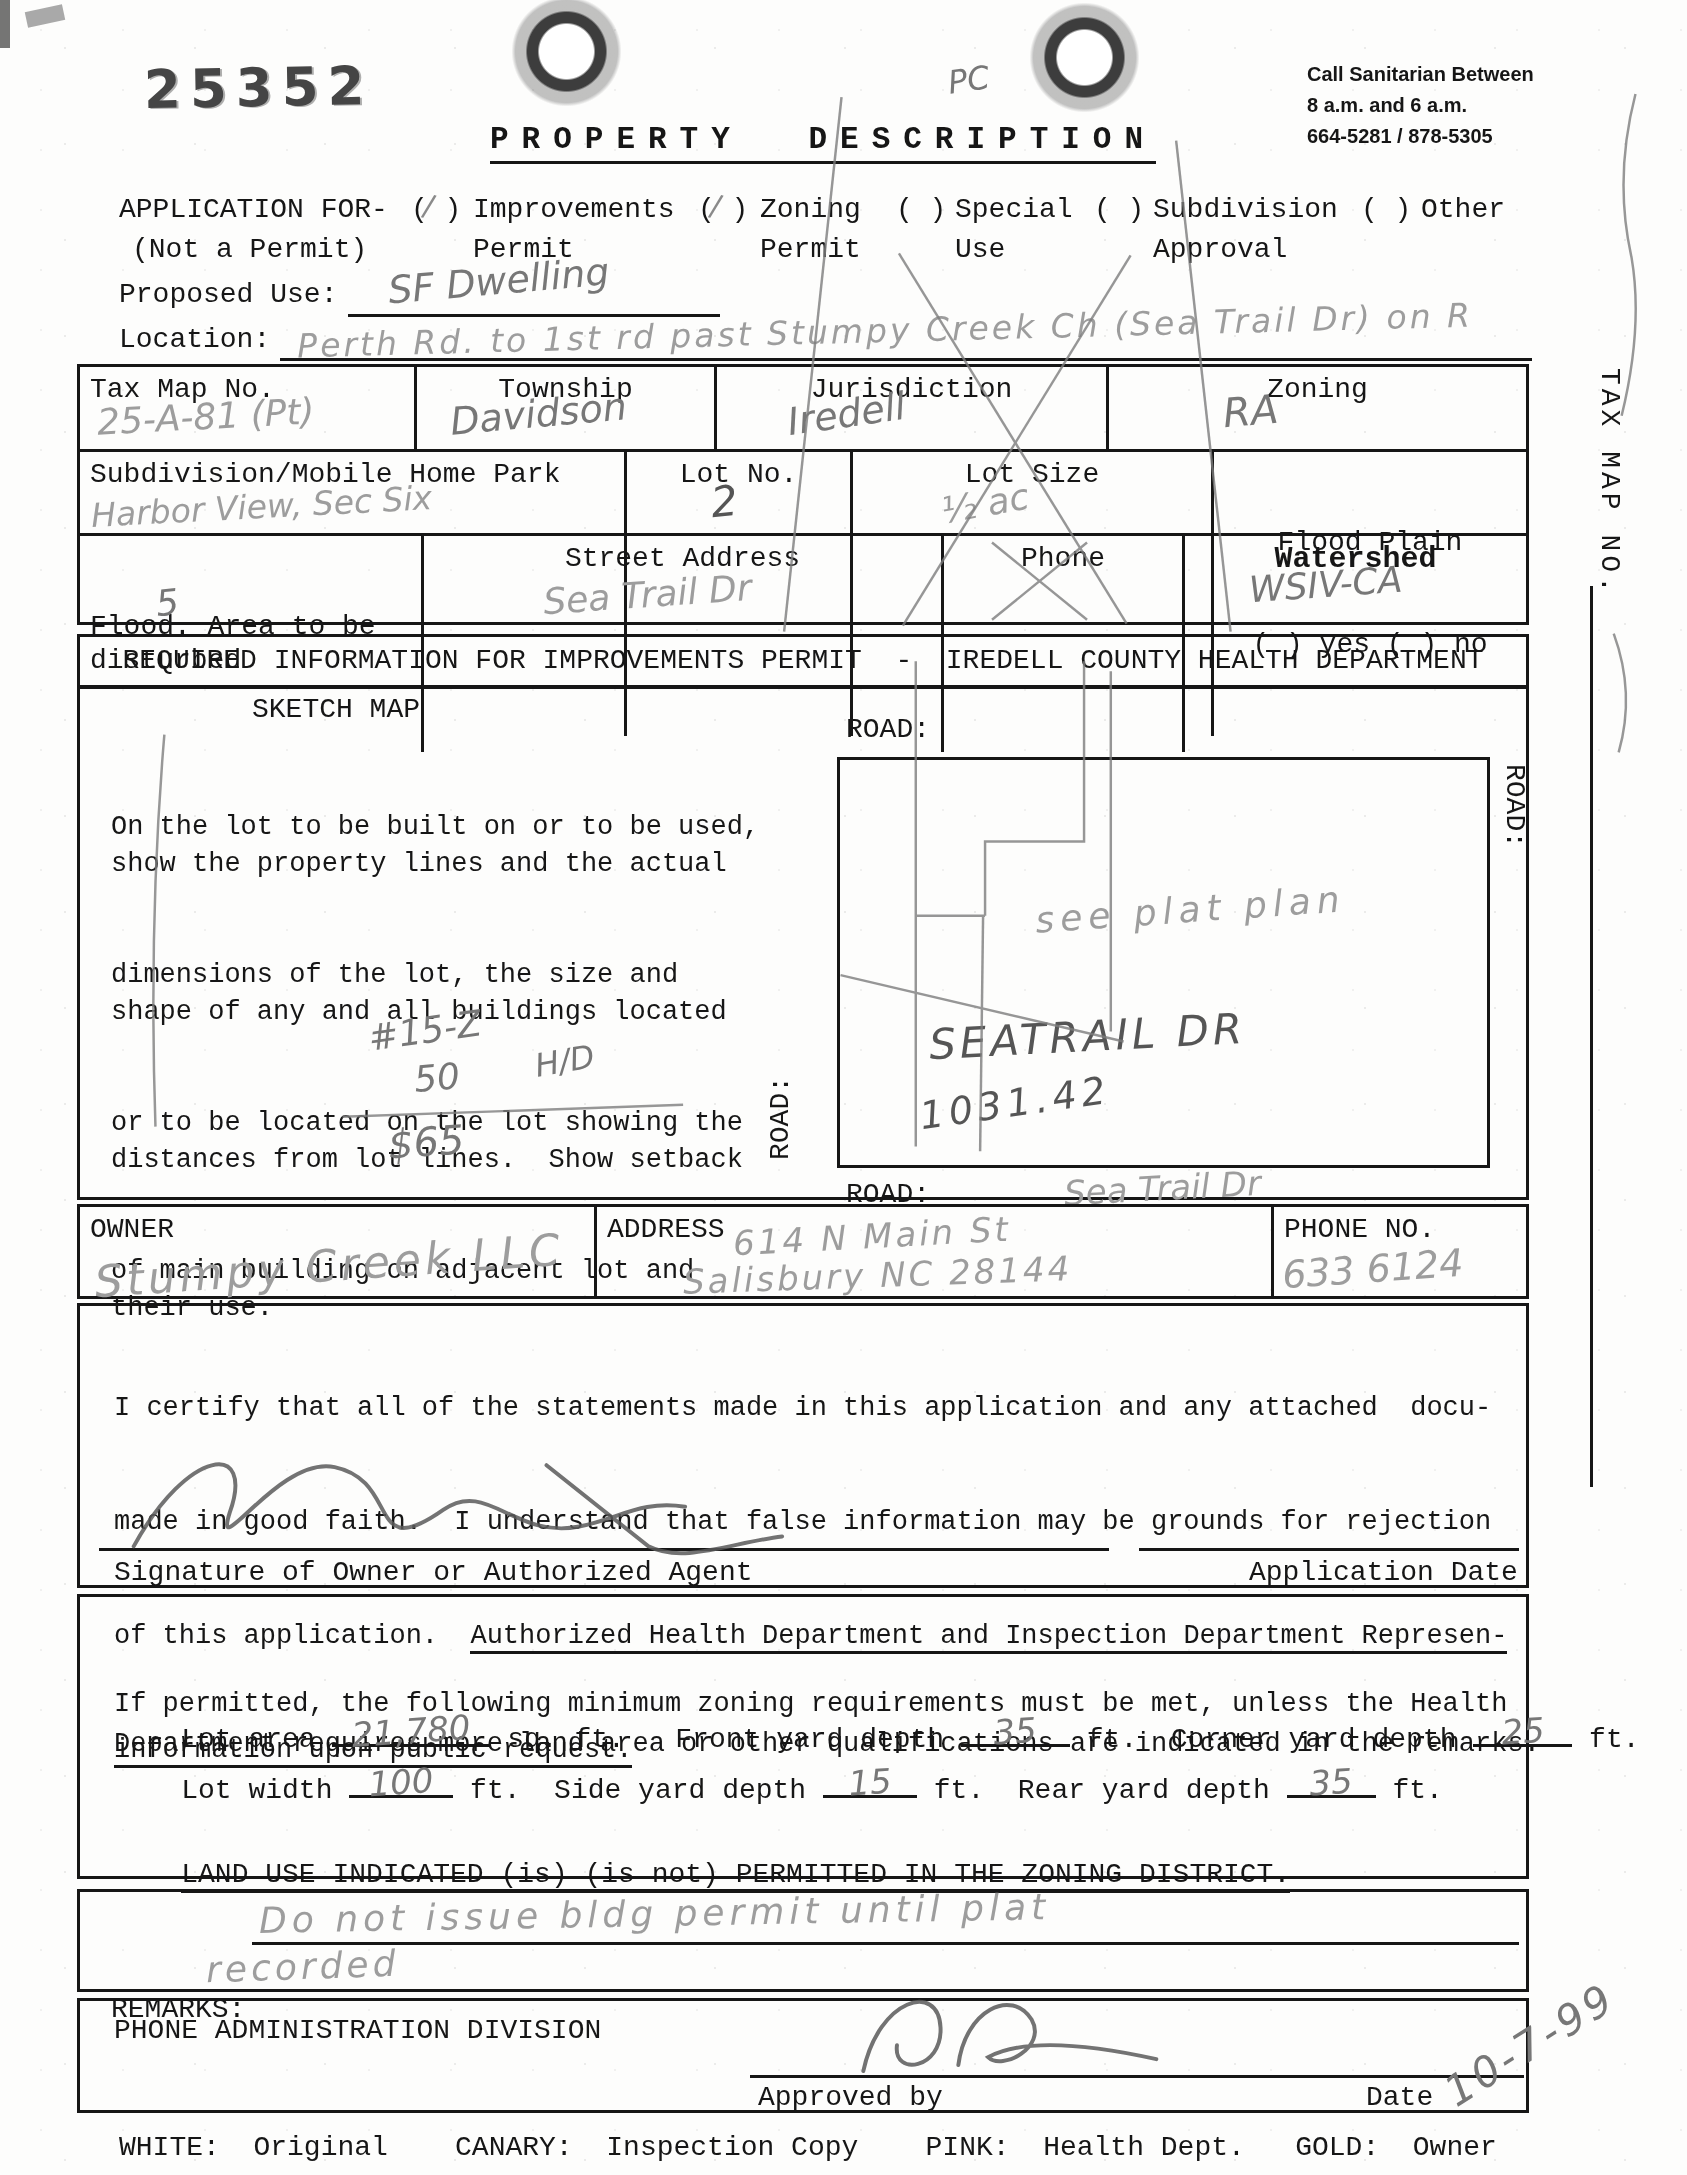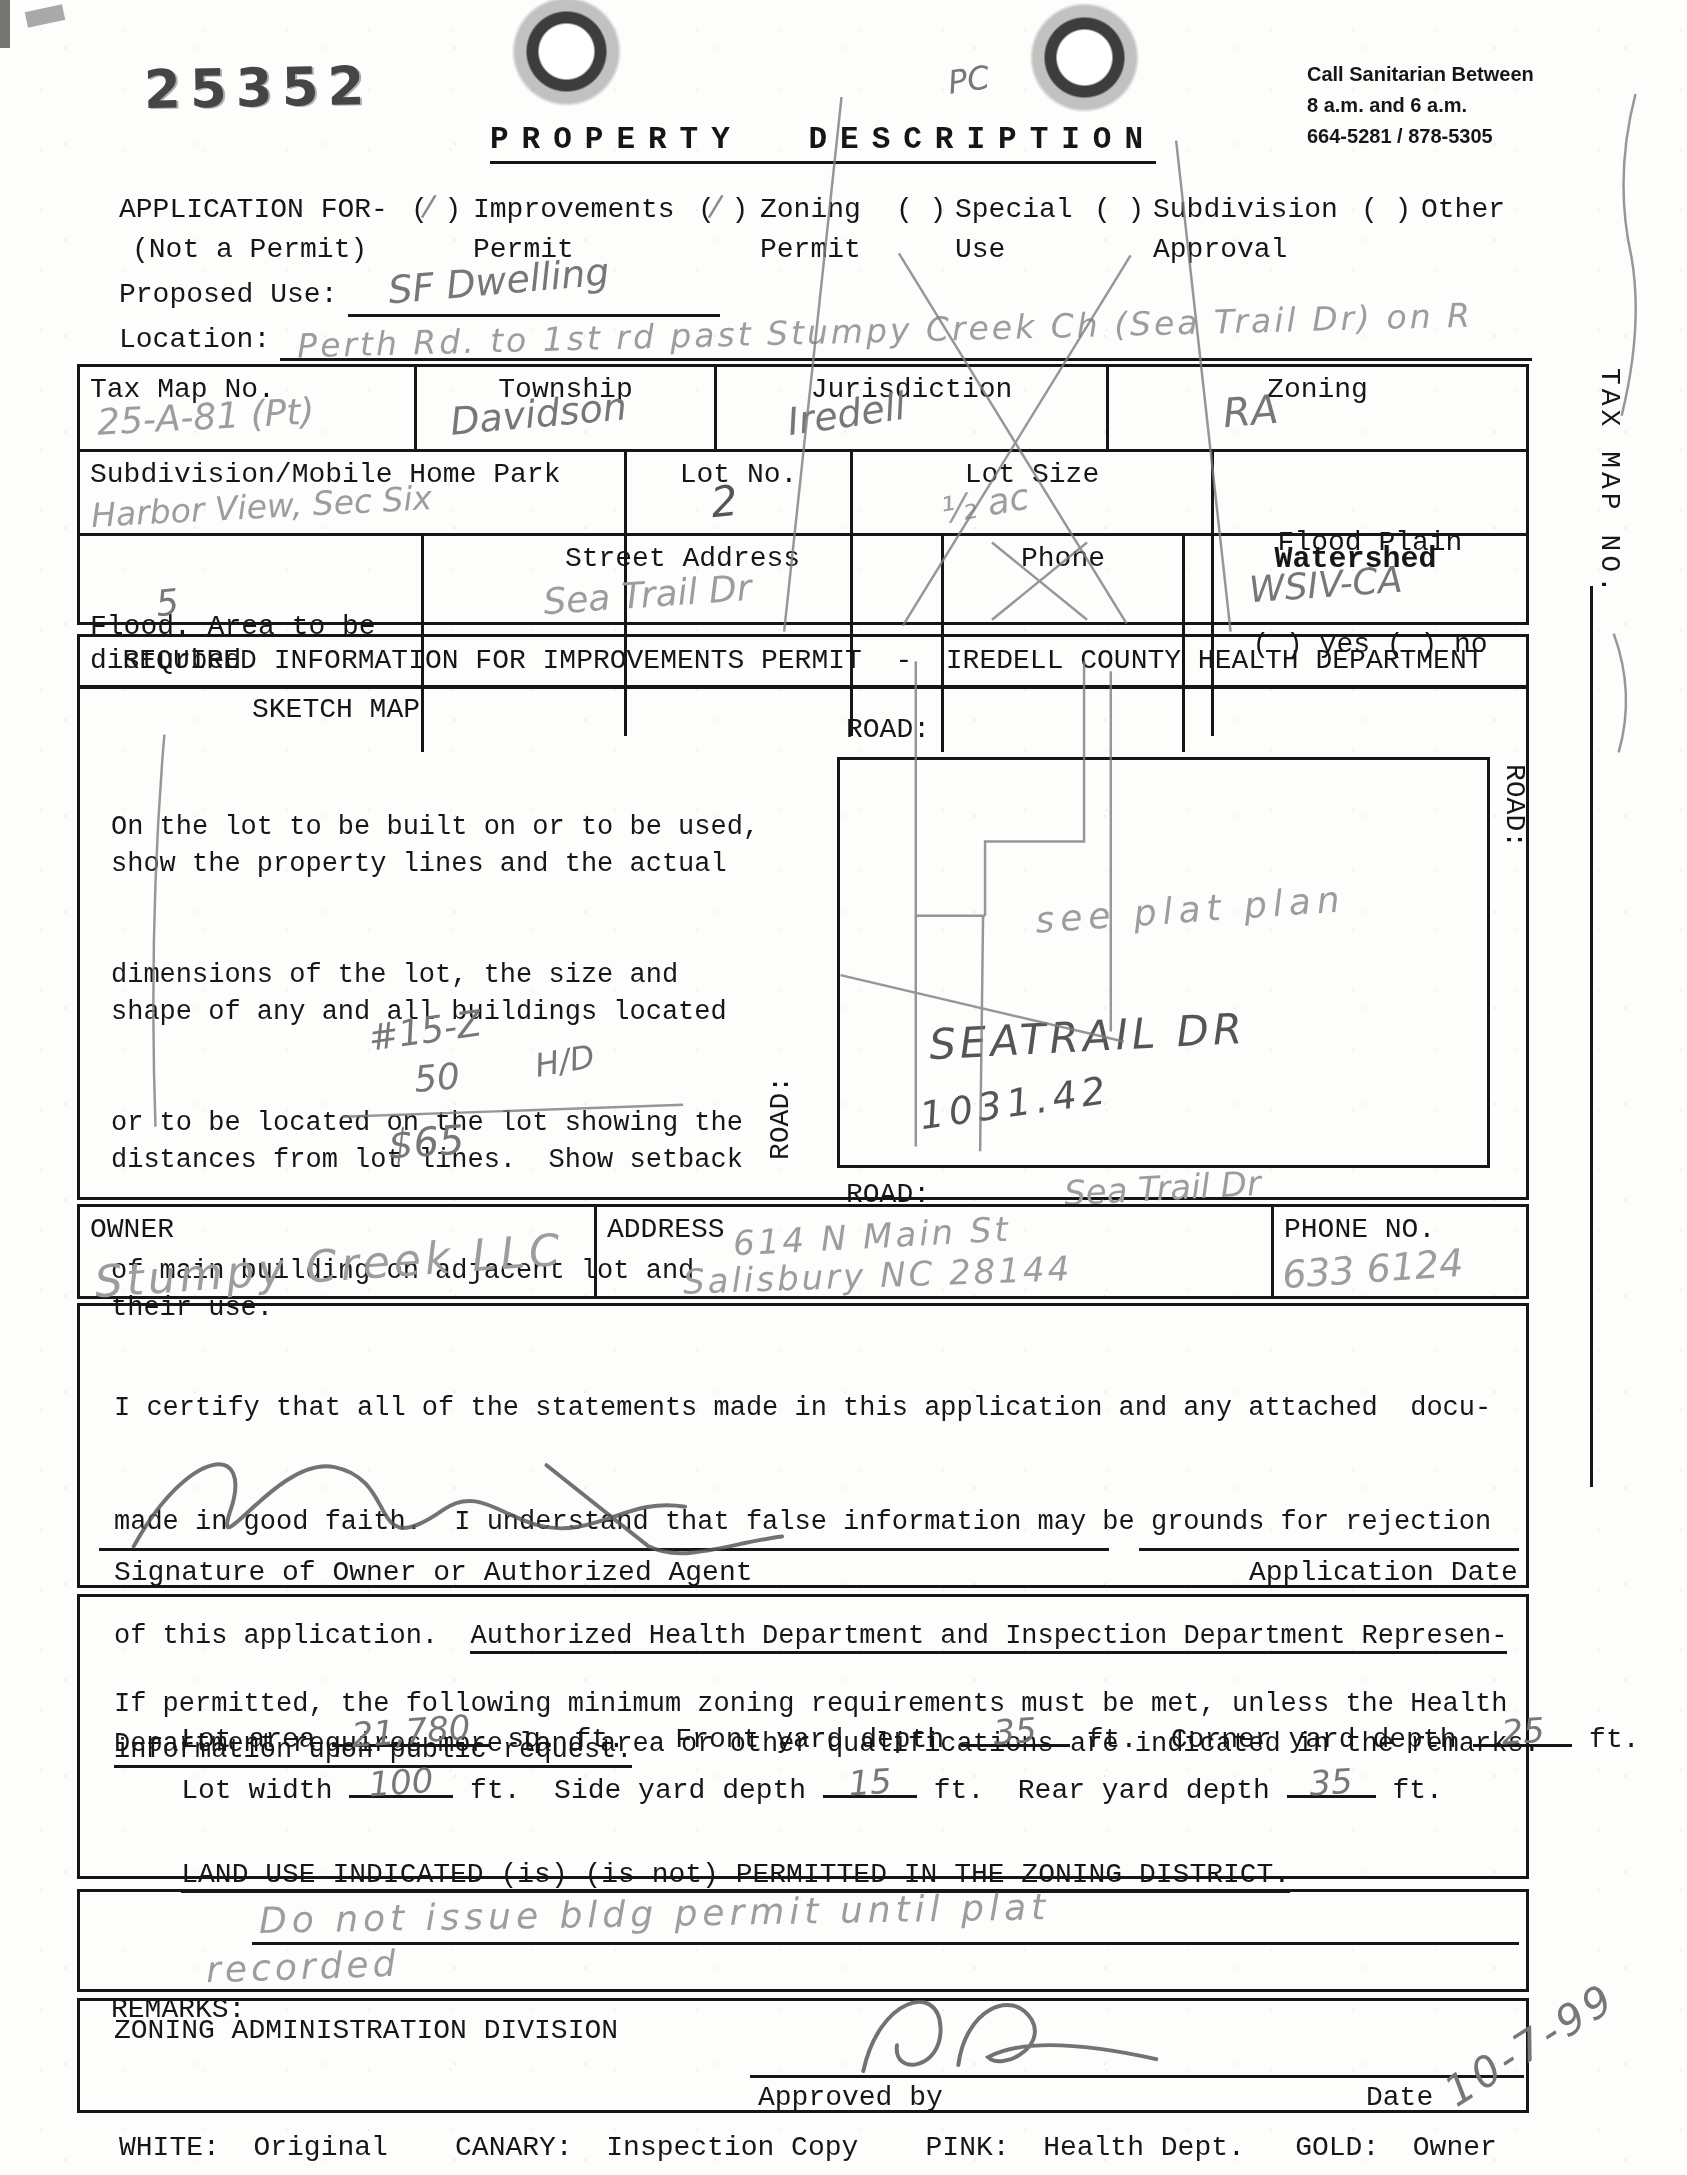--- a/index.html
+++ b/index.html
@@ -194,21 +194,21 @@
     <span class="ut">LAND USE INDICATED (is) (is not) PERMITTED IN THE ZONING DISTRICT.</span>
   </div>
 
   <div class="box" style="left:77px;top:1889px;width:1452px;height:103px;"></div>
   <div class="abs t t28" style="left:111px;top:1993px;">REMARKS:</div>
   <div class="hand faint" style="left:259px;top:1893px;font-size:36px;transform:rotate(-1deg);letter-spacing:5px;">Do not issue bldg permit until plat</div>
   <div class="hline" style="left:252px;top:1942px;width:1267px;"></div>
   <div class="hand faint" style="left:206px;top:1946px;font-size:36px;transform:rotate(-2deg);letter-spacing:4px;">recorded</div>
 
   <div class="box" style="left:77px;top:1998px;width:1452px;height:115px;"></div>
-  <div class="abs t t28" style="left:114px;top:2014px;">ZONING ADMINISTRATION DIVISION</div>
+  <div class="abs t t28" style="left:114px;top:2014px;">PHONE ADMINISTRATION DIVISION</div>
   <div class="hline" style="left:750px;top:2075px;width:774px;"></div>
   <div class="abs t t28" style="left:758px;top:2081px;text-align:right;">Approved by</div>
   <div class="abs t t28" style="left:1366px;top:2081px;">Date</div>
   <div class="hand" style="left:1434px;top:2020px;font-size:42px;transform:rotate(-32deg);letter-spacing:4px;">10-7-99</div>
 
   <div class="abs t t28" style="left:119px;top:2131px;">WHITE:  Original    CANARY:  Inspection Copy    PINK:  Health Dept.   GOLD:  Owner</div>
 
   <div class="abs t t28 b vert" style="left:1592px;top:368px;font-weight:normal;letter-spacing:4px;">TAX MAP NO.</div>
   <div class="vline" style="left:1590px;top:586px;height:901px;"></div>
 

